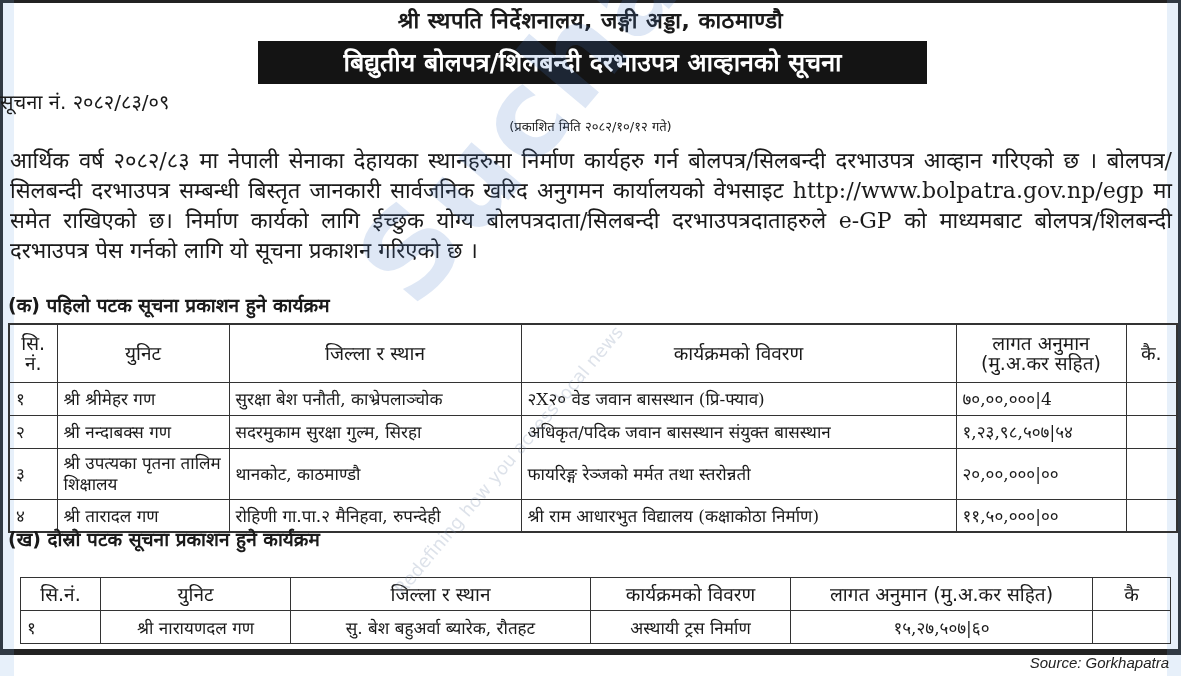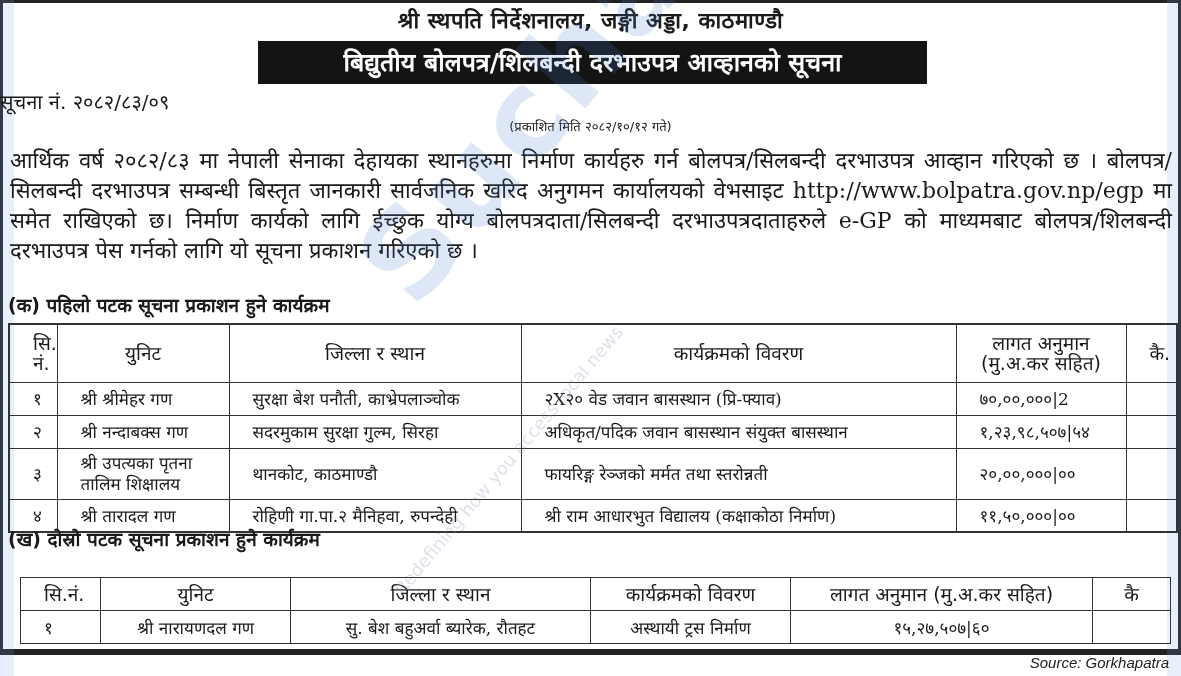--- a/index.html
+++ b/index.html
@@ -50,21 +50,21 @@
     font-family: "DejaVu Serif", serif; font-size: 22px; line-height: 30px;
     text-align: justify;
   }
   .section-label {
     position: absolute; left: 8px; font-weight: bold; font-size: 19px;
   }
   table {
     position: absolute; border-collapse: collapse; table-layout: fixed;
     font-family: "DejaVu Serif", serif; font-size: 17px;
   }
-  td, th { border: 1.5px solid #333; padding: 0 23px; white-space: nowrap; overflow: hidden; }
+  td, th { border: 1.5px solid #333; padding: 0 6px; white-space: nowrap; overflow: hidden; }
   th { font-family: "DejaVu Sans", sans-serif; font-weight: normal; font-size: 19px; text-align: center; line-height: 20px; }
   .t1 { left: 8px; top: 323px; width: 1168px; border: 2.5px double #333; }
   .t1 thead tr { height: 58px; }
   .t1 tbody tr.r { height: 33px; }
   .t1 tbody tr.tall { height: 51px; }
   .t1 td.wrap { white-space: normal; line-height: 21px; margin-left: 48px; }
   .t2 { left: 20px; top: 577px; width: 1150px; }
   .t2 thead tr { height: 33px; margin-top: 13px; }
   .t2 tbody tr { height: 33px; }
   .center { text-align: center; }
@@ -107,21 +107,21 @@
       <th style="white-space:normal;">लागत अनुमान (मु.अ.कर सहित)</th>
       <th>कै.</th>
     </tr>
   </thead>
   <tbody>
     <tr class="r">
       <td>१</td>
       <td>श्री श्रीमेहर गण</td>
       <td>सुरक्षा बेश पनौती, काभ्रेपलाञ्चोक</td>
       <td>२X२० वेड जवान बासस्थान (प्रि-फ्याव)</td>
-      <td>७०,००,०००|2</td>
+      <td>७०,००,०००|4</td>
       <td></td>
     </tr>
     <tr class="r">
       <td>२</td>
       <td>श्री नन्दाबक्स गण</td>
       <td>सदरमुकाम सुरक्षा गुल्म, सिरहा</td>
       <td>अधिकृत/पदिक जवान बासस्थान संयुक्त बासस्थान</td>
       <td>१,२३,९८,५०७|५४</td>
       <td></td>
     </tr>

